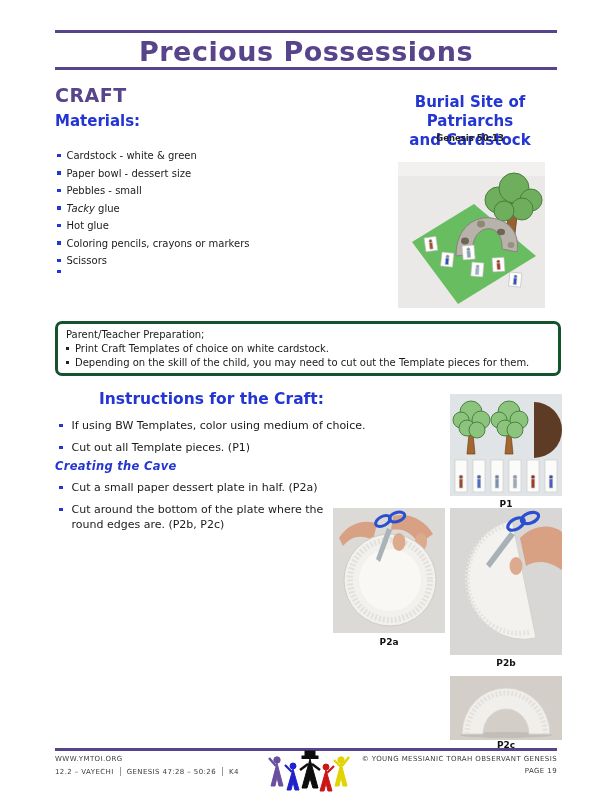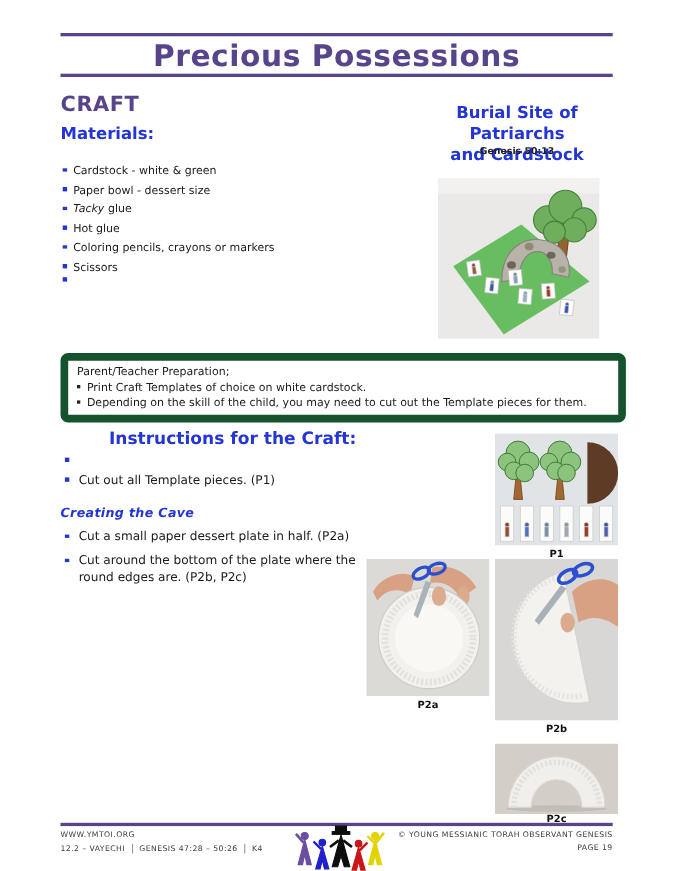--- a/index.html
+++ b/index.html
@@ -13,21 +13,21 @@
   .craft-h{font-size:19px;font-weight:700;letter-spacing:.5px;}
   .sec-h{font-size:15px;font-weight:700;}
   .lesson-h{font-size:15px;font-weight:700;text-align:center;line-height:19px;}
   .verse{font-size:8.5px;color:#1f1f1f;text-align:center;font-weight:700;}
   .mat-list{font-size:10px;line-height:14px;}
   .mat-item{display:flex;align-items:baseline;margin-bottom:3.5px;}
   .sq{width:3.5px;height:3.5px;background:#2335d2;display:inline-block;
       margin-right:6px;flex:0 0 auto;position:relative;top:-2px;}
   .sq.black{background:#222;width:3px;height:3px;}
   .it{font-style:italic;}
-  .prep{border:7px solid #14532d;border-radius:7px;font-size:10px;padding:5px 8px;}
+  .prep{border:3px solid #14532d;border-radius:7px;font-size:10px;padding:5px 8px;}
   .prep-h{margin-bottom:3px;}
   .prep-item{display:flex;align-items:baseline;margin-bottom:3px;}
   .instr{font-size:11px;line-height:15px;}
   .instr .mat-item{margin-bottom:7px;}
   .sub-h{font-size:11.5px;font-weight:700;font-style:italic;letter-spacing:.3px;}
   .figlabel{font-size:9px;font-weight:700;text-align:center;color:#111;}
   .photo{display:block;}
   .foot-small{font-size:7px;font-weight:400;color:#3b3b3b;letter-spacing:.4px;}
   .foot-row{display:flex;align-items:center;}
   .vsep{display:inline-block;width:1px;height:9px;background:#999;margin:0 6px;}
@@ -52,20 +52,24 @@
   <div class="mat-item">
       <span class="sq"></span>
       <span>Cardstock - white &amp; green</span>
     </div>
   <div class="mat-item">
       <span class="sq"></span>
       <span>Paper bowl - dessert size</span>
     </div>
   <div class="mat-item">
       <span class="sq"></span>
+      <span>Pebbles - small</span>
+    </div>
+  <div class="mat-item">
+      <span class="sq"></span>
       <span><span class="it">Tacky</span><span> glue</span></span>
     </div>
   <div class="mat-item">
       <span class="sq"></span>
       <span>Hot glue</span>
     </div>
   <div class="mat-item">
       <span class="sq"></span>
       <span>Coloring pencils, crayons or markers</span>
     </div>
@@ -145,20 +149,21 @@
   <div class="prep-item" style="margin-bottom:0">
       <span class="sq black"></span>
       <span>Depending on the skill of the child, you may need to cut out the Template pieces for them.</span>
     </div>
 </div>
 
 <div class="abs sec-h blue" style="left:55px;top:390px;font-size:15.5px;margin-left:44px;">Instructions for the Craft:</div>
 <div class="abs instr" style="left:59px;top:418px;width:330px;">
   <div class="mat-item">
       <span class="sq" style="margin-right:9px"></span>
+      <span>If using BW Templates, color using medium of choice.</span>
     </div>
   <div class="mat-item">
       <span class="sq" style="margin-right:9px"></span>
       <span>Cut out all Template pieces. (P1)</span>
     </div>
 </div>
 <div class="abs sub-h blue" style="left:55px;top:459px;">Creating the Cave</div>
 <div class="abs instr" style="left:59px;top:480px;width:268px;">
   <div class="mat-item">
       <span class="sq" style="margin-right:9px"></span>

